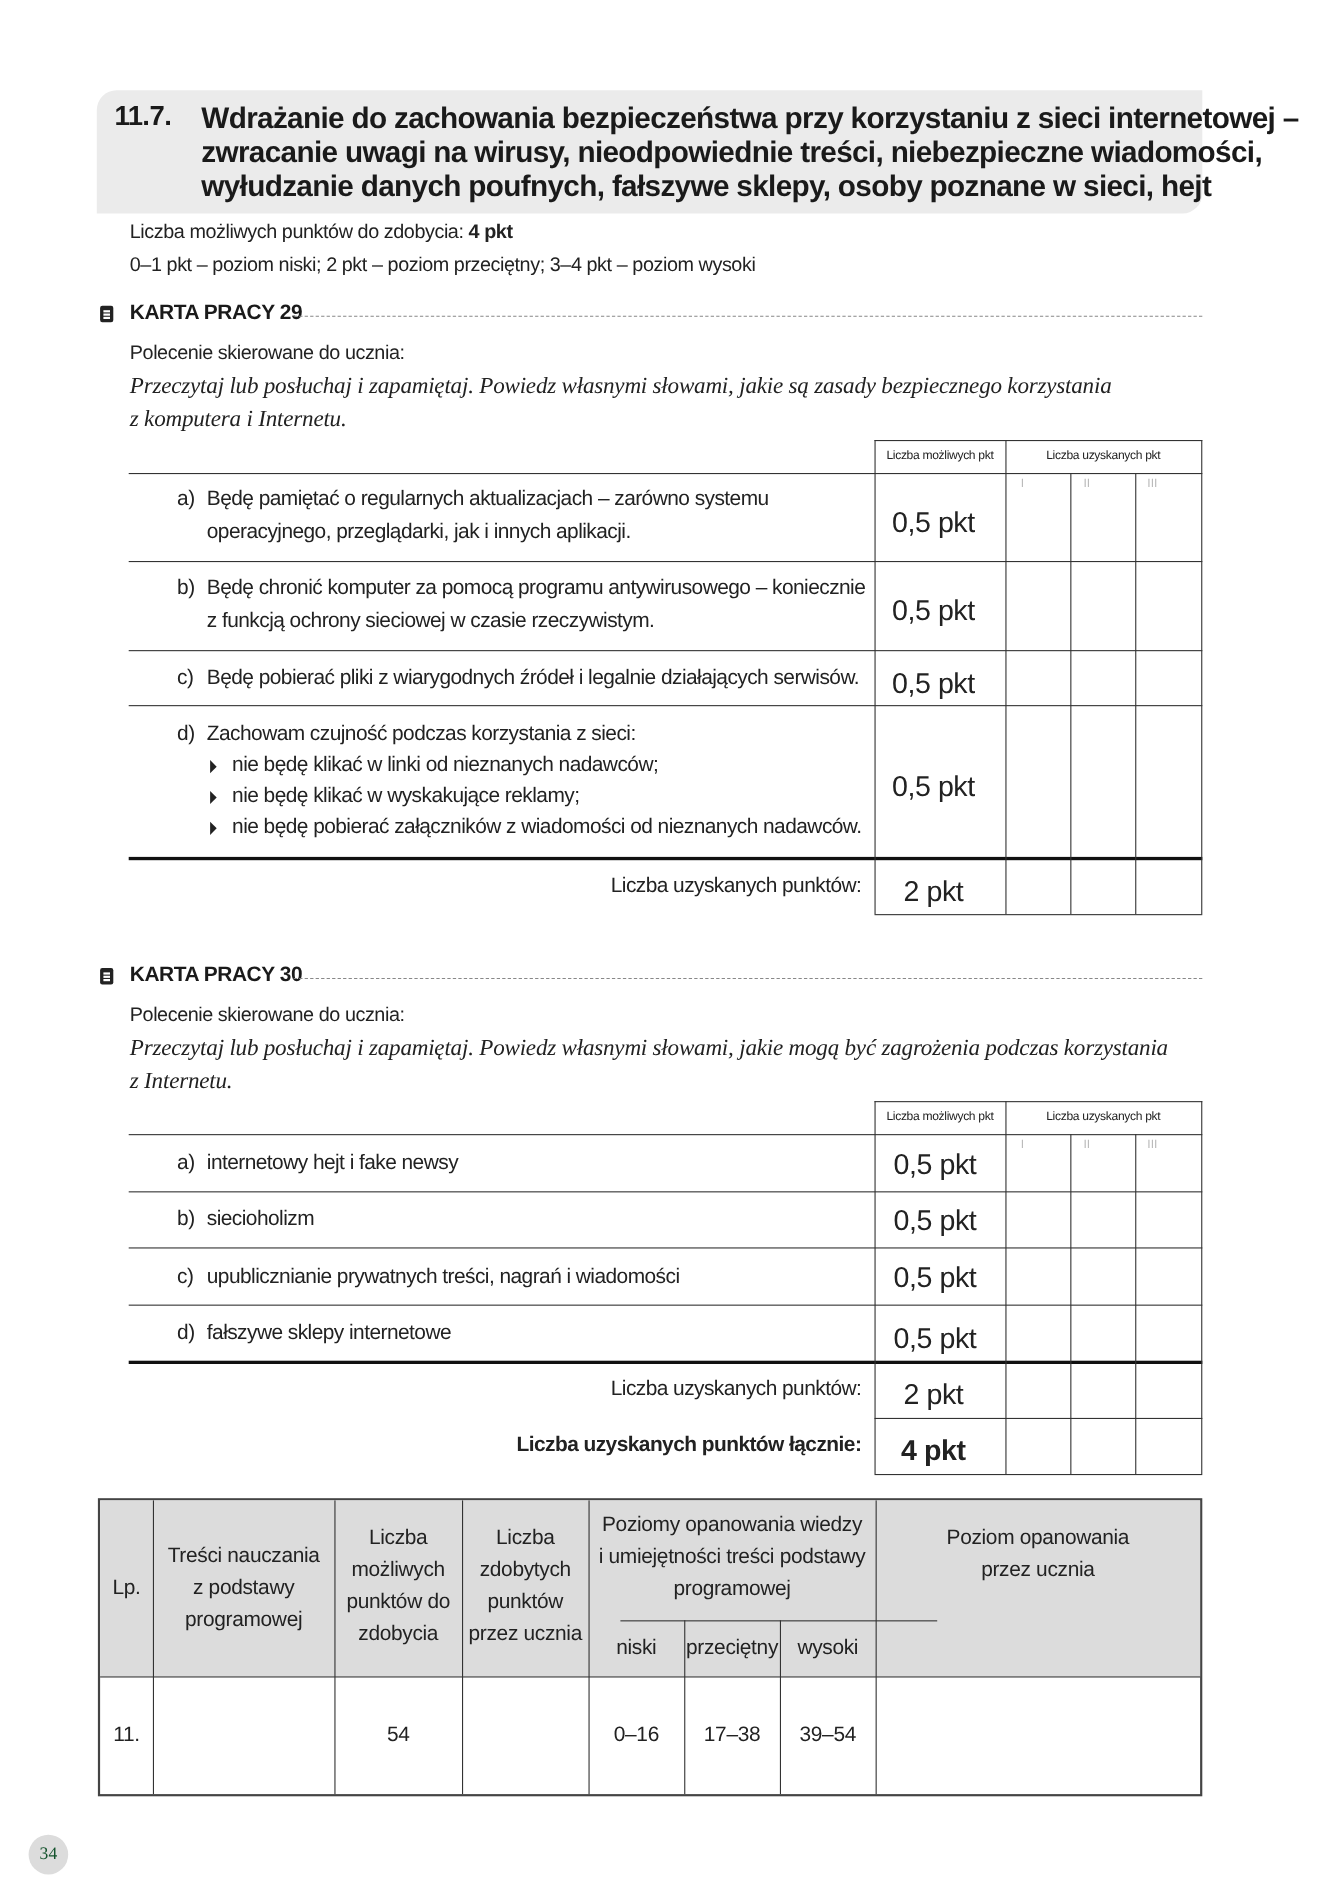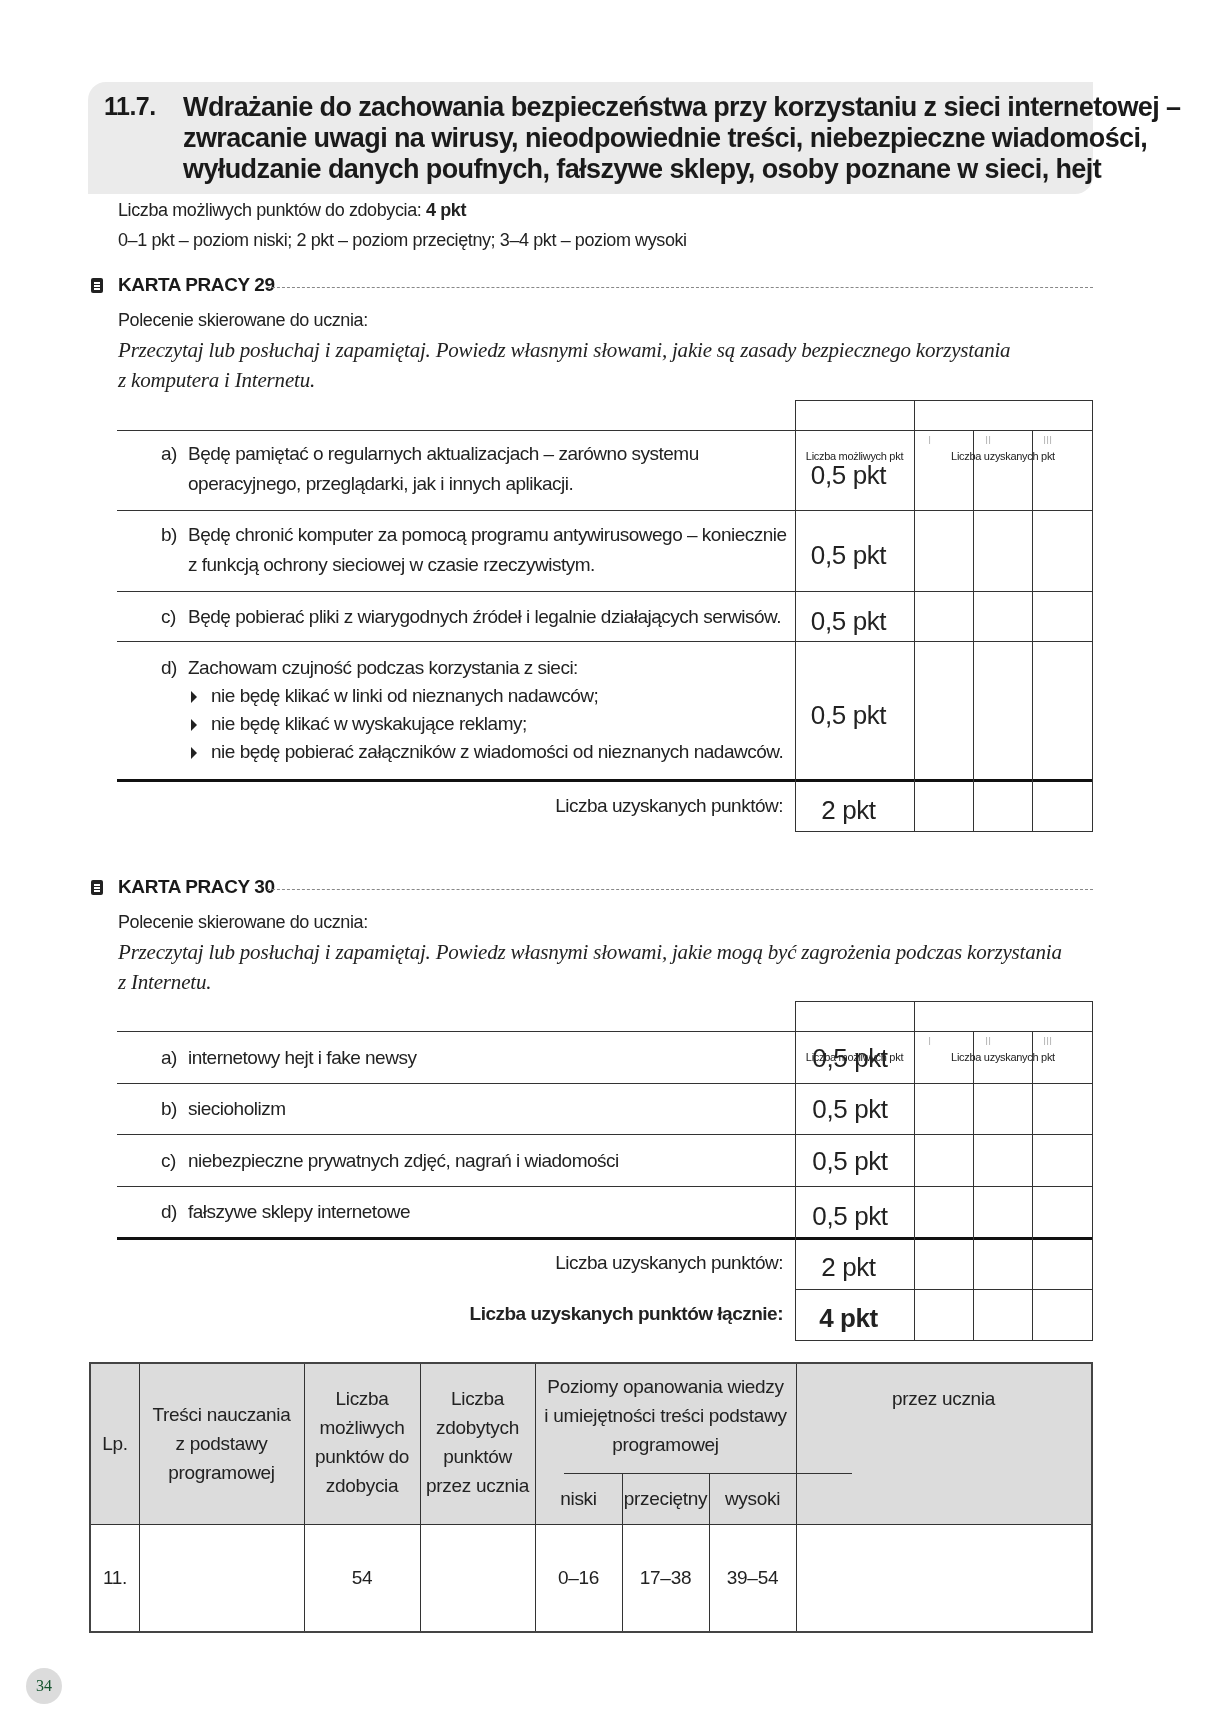--- a/index.html
+++ b/index.html
@@ -19,21 +19,21 @@
   .karta { font-size:19px; font-weight:bold; letter-spacing:-0.4px; white-space:nowrap; }
   .karta-icon { width:12px; height:15px; background:#222; border-radius:2px; }
   .karta-icon::before { content:""; position:absolute; left:3px; top:4px; width:6px; height:1.5px; background:#fff;
      box-shadow:0 3px 0 #fff, 0 6px 0 #fff; }
   .dash { height:0; border-top:1.5px dashed #888; }
 
   
   .hl { position:absolute; height:0; border-top:1.5px solid #333; }
   .hl.thick { border-top:3px solid #111; }
   .vl { position:absolute; width:0; border-left:1.5px solid #333; }
-  .small-h { font-size:11px; letter-spacing:-0.3px; white-space:nowrap; color:#222;margin-top:42px; }
+  .small-h { font-size:11px; letter-spacing:-0.3px; white-space:nowrap; color:#222; }
   .roman { font-size:11px; color:#bbb; }
   .pts { font-size:26px; letter-spacing:-0.4px; white-space:nowrap; color:#222; text-align:center; }
   .row-txt { font-size:19px; letter-spacing:-0.5px; white-space:nowrap; color:#222; }
   .bullet { width:0; height:0; border-top:6px solid transparent; border-bottom:6px solid transparent; border-left:6px solid #222; }
 
   
   #sum-table { left:89px; top:1362px; width:1004px; height:271px; border:2px solid #444; box-sizing:border-box; }
   .grey { position:absolute; background:#dcdcdc; }
   .st { position:absolute; font-size:19px; text-align:center; color:#222; line-height:29px; letter-spacing:-0.3px; }
 
@@ -140,21 +140,21 @@
 
   <div class="abs row-txt" style="left:161px; top:1047px">a)</div>
   <div class="abs row-txt" style="left:188px; top:1047px">internetowy hejt i fake newsy</div>
   <div class="abs pts" style="left:795px; top:1043px; width:110px">0,5 pkt</div>
 
   <div class="abs row-txt" style="left:161px; top:1098px">b)</div>
   <div class="abs row-txt" style="left:188px; top:1098px">siecioholizm</div>
   <div class="abs pts" style="left:795px; top:1094px; width:110px">0,5 pkt</div>
 
   <div class="abs row-txt" style="left:161px; top:1150px">c)</div>
-  <div class="abs row-txt" style="left:188px; top:1150px">niebezpieczne prywatnych zdjęć, nagrań i wiadomości</div>
+  <div class="abs row-txt" style="left:188px; top:1150px">upublicznianie prywatnych treści, nagrań i wiadomości</div>
   <div class="abs pts" style="left:795px; top:1146px; width:110px">0,5 pkt</div>
 
   <div class="abs row-txt" style="left:161px; top:1201px">d)</div>
   <div class="abs row-txt" style="left:188px; top:1201px">fałszywe sklepy internetowe</div>
   <div class="abs pts" style="left:795px; top:1201px; width:110px">0,5 pkt</div>
 
   <div class="abs row-txt" style="left:400px; top:1252px; width:383px; text-align:right">Liczba uzyskanych punktów:</div>
   <div class="abs pts" style="left:795px; top:1252px; width:107px">2 pkt</div>
 
   <div class="abs row-txt" style="left:400px; top:1303px; width:383px; text-align:right; font-weight:bold">Liczba uzyskanych punktów łącznie:</div>
@@ -195,20 +195,21 @@
   </div>
   <div class="st" style="left:444px; top:8px; width:261px">
     <div>Poziomy opanowania wiedzy</div>
     <div>i umiejętności treści podstawy</div>
     <div>programowej</div>
   </div>
   <div class="st" style="left:444px; top:120px; width:87px">niski</div>
   <div class="st" style="left:531px; top:120px; width:87px">przeciętny</div>
   <div class="st" style="left:618px; top:120px; width:87px">wysoki</div>
   <div class="st" style="left:705px; top:20px; width:295px">
+    <div>Poziom opanowania</div>
     <div>przez ucznia</div>
   </div>
 
   <div class="st" style="left:0; top:199px; width:48px">11.</div>
   <div class="st" style="left:213px; top:199px; width:116px">54</div>
   <div class="st" style="left:329px; top:199px; width:115px"></div>
   <div class="st" style="left:444px; top:199px; width:87px">0–16</div>
   <div class="st" style="left:531px; top:199px; width:87px">17–38</div>
   <div class="st" style="left:618px; top:199px; width:87px">39–54</div>
   <div class="st" style="left:705px; top:199px; width:295px"></div>

